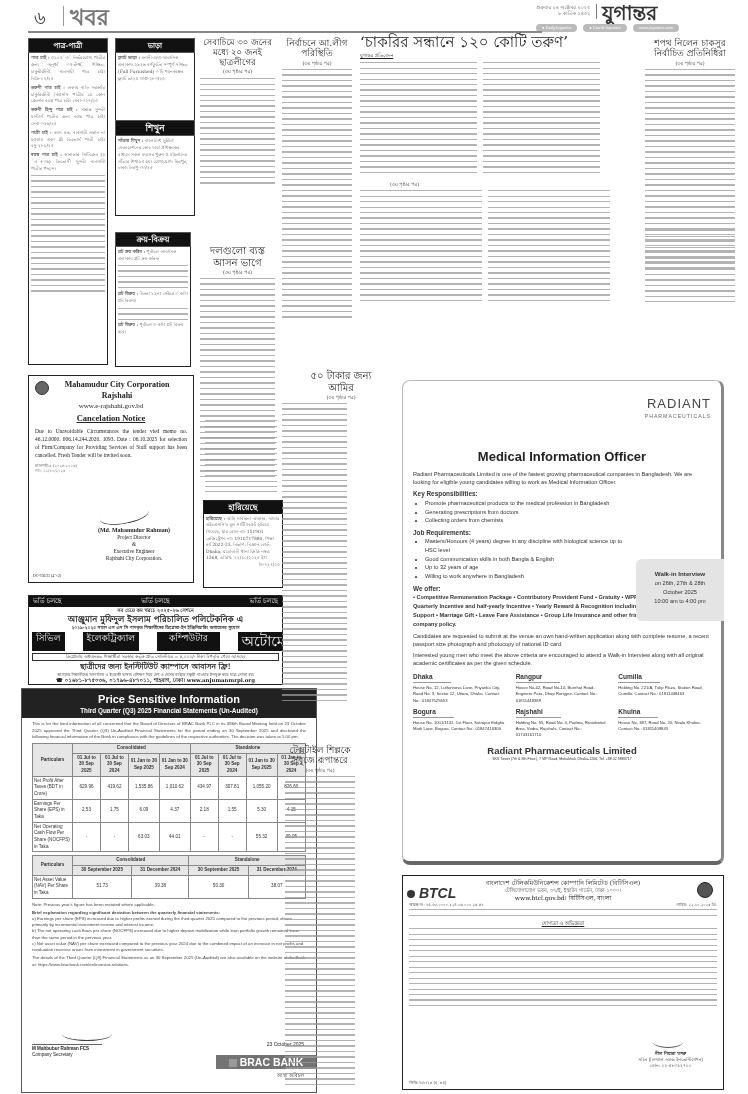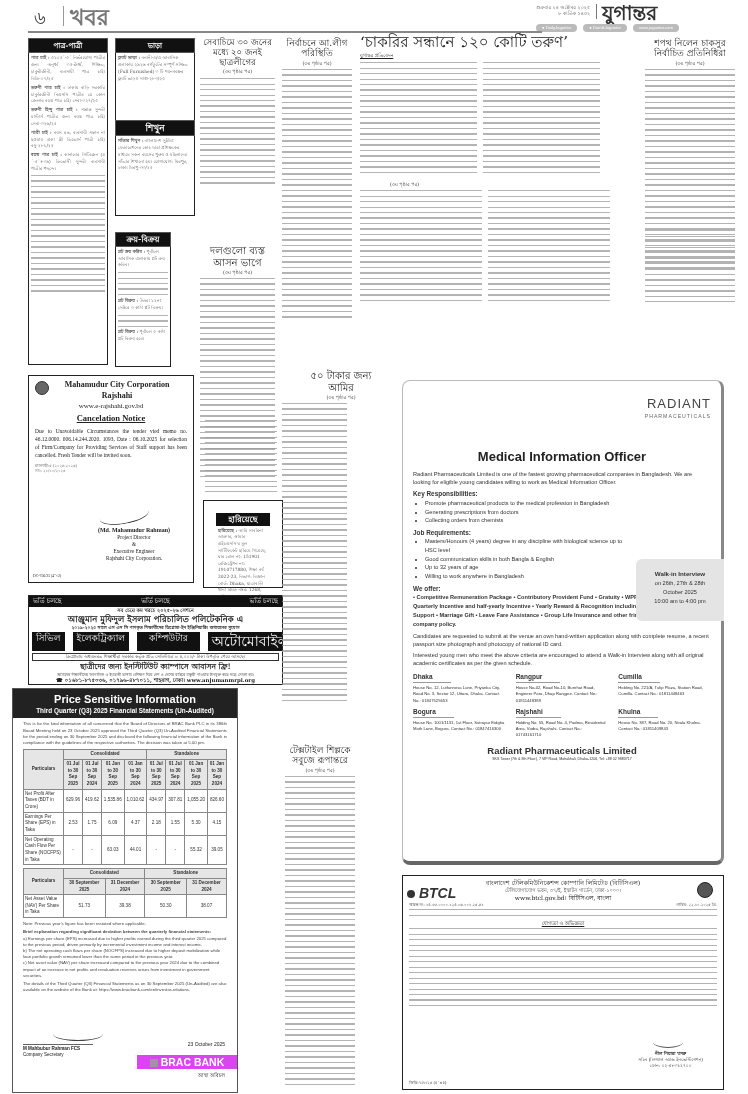--- a/index.html
+++ b/index.html
@@ -58,21 +58,21 @@
   <div class="bbox" style="border-top:none;padding:2px;height:70px;overflow:hidden;font-size:4.4px;color:#555;line-height:1.55">
     <div><b>ফ্ল্যাট ভাড়া :</b> <span>বনানী-৫/এ আবাসিক এলাকায় ২৯২৬ বর্গফুটের সম্পূর্ণ সজ্জিত (Full Furnished) ৩ টি শয়নকক্ষের ফ্ল্যাট ভাড়া।</span> <span>সাগু-২৮৩/২৫</span></div>
   </div>
 </div>
 <div class="abs" style="left:115px;top:120px;width:80px;height:95px">
   <div class="blackbar" style="font-size:9px;padding:1px 0;border:1px solid #555">শিখুন</div>
   <div class="bbox" style="border-top:none;padding:2px;height:80px;overflow:hidden;font-size:4.4px;color:#555;line-height:1.55">
     <div><b>সাঁতার শিখুন :</b> <span>বাংলাদেশ সুইমিং ফেডারেশনের কোচ দ্বারা প্রশিক্ষকের মাধ্যমে সকল বয়সের পুরুষ ও মহিলাদের সাঁতার শিখানো হয়। যোগাযোগ: মিরপুর, ঢাকা।</span> <span>মিরপু-৩৩/২৫</span></div>
   </div>
 </div>
-<div class="abs" style="left:115px;top:232px;width:56px;height:135px">
+<div class="abs" style="left:115px;top:232px;width:76px;height:135px">
   <div class="blackbar" style="font-size:8px;padding:1px 0;border:1px solid #555">ক্রয়-বিক্রয়</div>
   <div class="bbox" style="border-top:none;padding:2px;height:120px;overflow:hidden;font-size:4.4px;color:#555;line-height:1.55">
     <div style="margin-bottom:3px"><b>প্লট ক্রয় করিব :</b> <span>পূর্বাচল আবাসিক এলাকায় প্লট ক্রয় করিব।</span></div>
     <div class="filler" style="height:26px"></div>
     <div style="margin-bottom:3px"><b>প্লট বিক্রয় :</b> <span>উত্তরা ১২নং সেক্টরে ৩ কাঠা প্লট বিক্রয়।</span></div>
     <div class="filler" style="height:14px"></div>
     <div><b>প্লট বিক্রয় :</b> <span>পূর্বাচল ৫ কাঠা প্লট বিক্রয় হবে।</span></div>
   </div>
 </div>
 
@@ -81,21 +81,21 @@
   <div class="sub" style="margin:2px 0">(৩য় পৃষ্ঠার পর)</div>
   <div class="filler" style="height:110px"></div>
 </div>
 
 <div class="abs" style="left:200px;top:245px;width:75px;height:200px">
   <div class="hd" style="font-size:10px">দলগুলো ব্যস্ত আসন ভাগে</div>
   <div class="sub" style="margin:2px 0">(৩য় পৃষ্ঠার পর)</div>
   <div class="filler" style="height:200px"></div>
 </div>
 
-<div class="abs bbox" style="left:203px;top:500px;width:80px;height:88px;padding:12px">
+<div class="abs bbox" style="left:203px;top:500px;width:80px;height:88px;padding:0">
   <div class="blackbar" style="font-size:8px;padding:1px 0">হারিয়েছে</div>
   <div style="padding:2px;font-size:4.4px;color:#555;line-height:1.5">
     <b>হারিয়েছে :</b> <span>আমি সাবরিনা আক্তার, আমার এইচএসসি'র মূল সার্টিফিকেট হারিয়ে গিয়েছে, যার রোল নং: 151901 রেজিস্ট্রেশন নং: 1910717880, শিক্ষা বর্ষ 2022-23, বিভাগ: বিজ্ঞান বোর্ড: Dhaka, যাত্রাবাড়ী থানা জিডি নম্বর: 1268, তারিখ: ২২/১০/২০২৫ ইং।</span>
     <div style="text-align:right">সি-৭২৭/২৫</div>
   </div>
 </div>
 
 <div class="abs bbox" style="left:28px;top:375px;width:166px;height:208px;padding:4px 6px">
   <div style="position:absolute;left:6px;top:5px;width:14px;height:14px;border-radius:50%;background:#666;border:1px solid #333"></div>
   <div style="text-align:center;margin-left:12px">
@@ -122,33 +122,33 @@
 
 <div class="abs bbox" style="left:28px;top:595px;width:255px;height:90px;padding:0;overflow:hidden">
   <div class="blackbar" style="display:flex;justify-content:space-between;padding:1px 4px;font-size:6.5px;font-weight:normal">
     <span>ভর্তি চলছে</span>
     <span>ভর্তি চলছে</span>
     <span>ভর্তি চলছে</span>
   </div>
   <div style="text-align:center;font-size:5px;font-weight:bold">সব চেয়ে কম খরচে ২০২৫-২৬ সেশনে</div>
   <div style="text-align:center;font-size:8.5px;font-weight:bold">আঞ্জুমান মুফিদুল ইসলাম পরিচালিত পলিটেকনিক এ</div>
   <div style="text-align:center;font-size:4.4px;font-weight:bold">২০১৯-২০২৫ সালে এস এস সি পাশকৃত শিক্ষার্থীদের ডিপ্লোমা-ইন ইঞ্জিনিয়ারিং অধ্যয়নের সুযোগ</div>
-  <div style="display:flex;gap:8px;padding:1px 3px;justify-content:flex-start">
+  <div style="display:flex;gap:18px;padding:1px 3px;justify-content:flex-start">
     <span class="blackbar" style="font-size:9px;font-weight:normal;padding:0 4px">সিভিল</span>
     <span class="blackbar" style="font-size:9px;font-weight:normal;padding:0 4px">ইলেকট্রিক্যাল</span>
     <span class="blackbar" style="font-size:9px;font-weight:normal;padding:0 12px">কম্পিউটার</span>
     <span class="blackbar" style="font-size:14px;font-weight:normal;padding:0 4px">অটোমোবাইল</span>
   </div>
   <div style="text-align:center;font-size:4.4px;border:0.6px solid #333;margin:1px 3px">ডিপ্লোমায় অধ্যয়নরত শিক্ষার্থীরা সরকার কর্তৃক প্রতি সেমিস্টারে = ৪,০০০/- টাকা উপবৃত্তি পেয়ে আসছে।</div>
   <div style="text-align:center;font-size:7.5px;font-weight:bold">ছাত্রীদের জন্য ইনস্টিটিউট ক্যাম্পাসে আবাসন ফ্রি!</div>
   <div style="text-align:center;font-size:3.8px">আমাদের শিক্ষার্থীদের জাপানিজ ও ইংরেজী ভাষায় প্রশিক্ষণ দিয়ে দেশ ও দেশের বাহিরে চাকুরী পাওয়ার উপযুক্ত করে গড়ে তোলা হয়।</div>
   <div style="text-align:center;font-size:5.4px;font-weight:bold">☎ ০১৬৮১-৮৭৫০৩৬, ০১৭৯৬-৪৮৭০১১, শাহবাগ, ঢাকা। www.anjumanmrpi.org</div>
 </div>
 
-<div class="abs" style="left:12px;top:688px;width:226px;height:405px;border:1px solid #555;overflow:hidden">
+<div class="abs" style="left:21px;top:688px;width:296px;height:405px;border:1px solid #555;overflow:hidden">
   <div style="background:#222;color:#fff;text-align:center;padding:3px 0" class="sans">
     <div style="font-size:11px;font-weight:bold">Price Sensitive Information</div>
     <div style="font-size:6.4px;font-weight:bold">Third Quarter (Q3) 2025 Financial Statements (Un-Audited)</div>
   </div>
   <div class="sans" style="padding:3px 10px;font-size:4.3px;color:#444;line-height:1.45">
     <div style="text-align:justify">This is for the kind information of all concerned that the Board of Directors of BRAC Bank PLC in its 386th Board Meeting held on 23 October 2025 approved the Third Quarter (Q3) Un-Audited Financial Statements for the period ending on 30 September 2025 and disclosed the following financial information of the Bank in compliance with the guidelines of the respective authorities. The decision was taken at 5.00 pm.</div>
     <table class="ps" style="width:100%;margin-top:3px">
       <thead>
         <tr>
           <th rowspan="2" style="width:40px">Particulars</th>
@@ -232,21 +232,21 @@
     <div>b) The net operating cash flows per share (NOCFPS) increased due to higher deposit mobilization while loan portfolio growth remained lower than the same period in the previous year.</div>
     <div>c) Net asset value (NAV) per share increased compared to the previous year 2024 due to the combined impact of an increase in net profits and revaluation reserves arises from investment in government securities.</div>
     <div style="margin-top:2px">The details of the Third Quarter (Q3) Financial Statements as on 30 September 2025 (Un-Audited) are also available on the website of the Bank at: https://www.bracbank.com/en/investor-relations.</div>
   </div>
   <div style="position:absolute;left:40px;top:338px;width:50px;height:14px;border-bottom:1px solid #444;border-radius:50%"></div>
   <div class="sans" style="position:absolute;left:10px;top:355px;font-size:4.6px;border-top:0.6px solid #666;padding-top:1px;width:70px">
     <div style="font-weight:bold">M Mahbubur Rahman FCS</div>
     <div>Company Secretary</div>
   </div>
   <div class="sans" style="position:absolute;right:12px;top:352px;font-size:5px">23 October 2025</div>
-  <div style="position:absolute;right:0;top:366px;width:100px;height:14px;background:#d946ef;color:#fff;font-family:'Liberation Sans',sans-serif;font-weight:bold;font-size:10.5px;text-align:center">
+  <div style="position:absolute;right:0;top:366px;width:100px;height:14px;background:#737373;color:#fff;font-family:'Liberation Sans',sans-serif;font-weight:bold;font-size:10.5px;text-align:center">
     <span style="display:inline-block;width:8px;height:8px;background:#999;vertical-align:middle"></span> <span>BRAC BANK</span>
   </div>
   <div style="position:absolute;right:12px;top:383px;font-size:5px">আস্থা অবিচল</div>
 </div>
 
 <div class="abs" style="left:282px;top:38px;width:70px;height:140px">
   <div class="hd" style="font-size:9px">নির্বাচনে আ.লীগ পরিস্থিতি</div>
   <div class="sub" style="margin:2px 0">(৩য় পৃষ্ঠার পর)</div>
   <div class="filler" style="height:250px"></div>
 </div>

